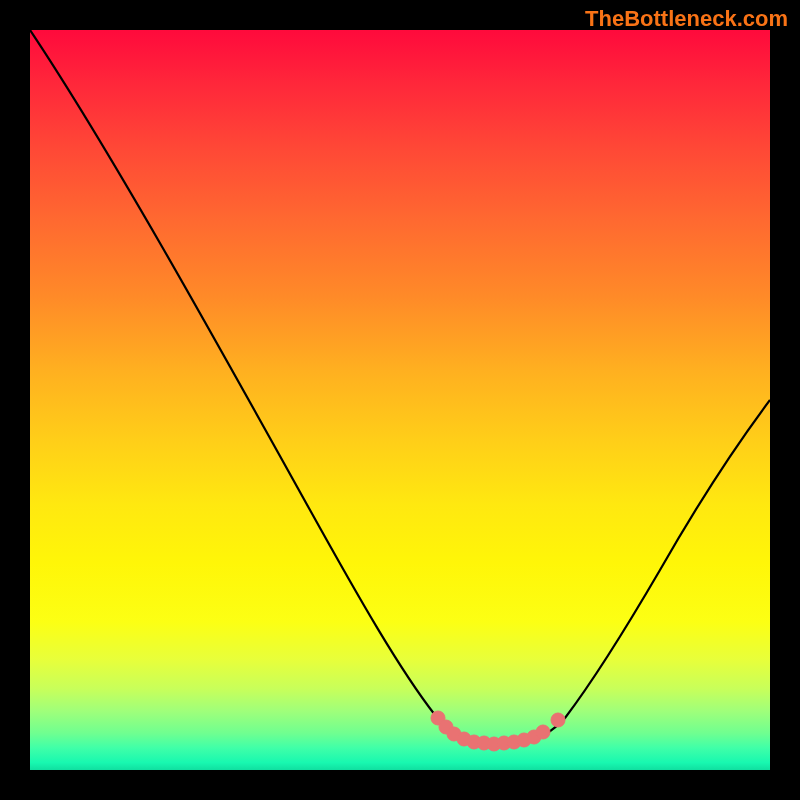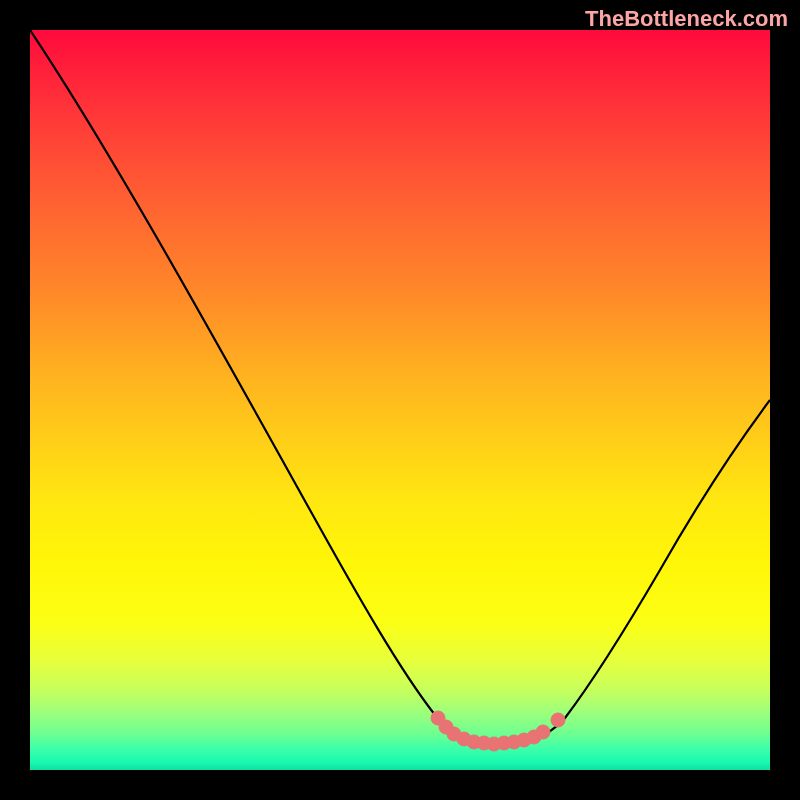--- a/index.html
+++ b/index.html
@@ -8,21 +8,21 @@
     height: 800px;
     background: #000;
     position: relative;
     overflow: hidden;
     font-family: Arial, sans-serif;
   }
   .watermark {
     position: absolute;
     top: 6px;
     right: 12px;
-    color: #fca5a5;
+    color: #f97316;
     font-size: 22px;
     font-weight: bold;
     z-index: 10;
   }
   .plot-area {
     position: absolute;
     left: 30px;
     top: 30px;
     width: 740px;
     height: 740px;

